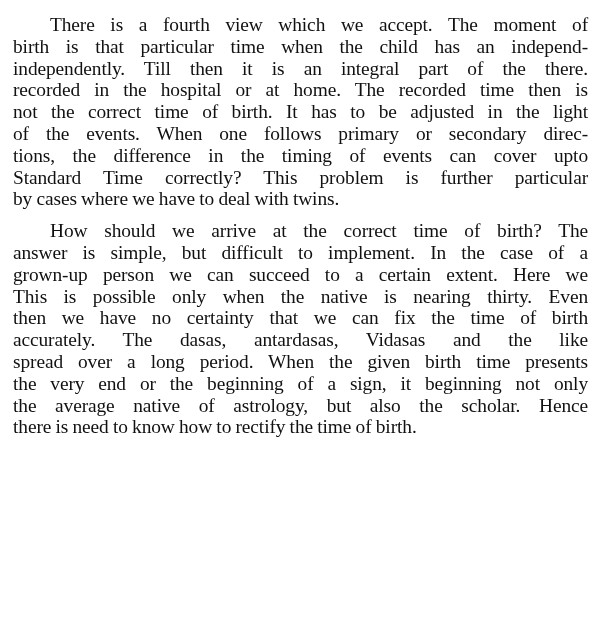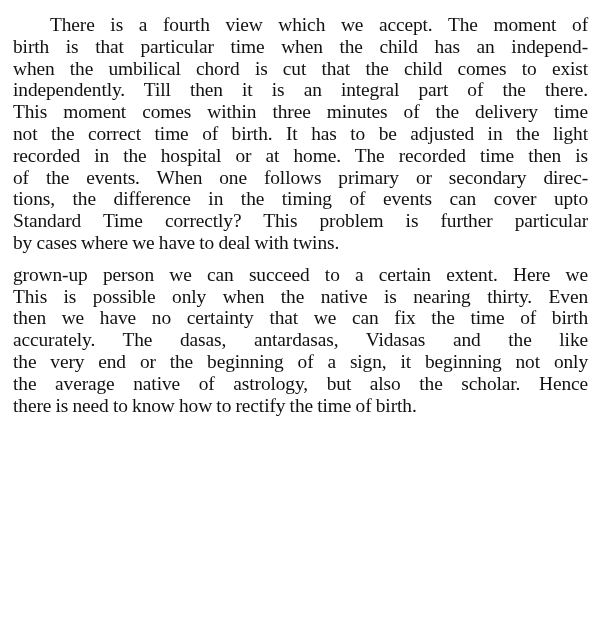--- a/index.html
+++ b/index.html
@@ -59,33 +59,34 @@
   </style>
 </head>
 <body>
 
 <div class="page">
   <span class="dot-mark"></span>
 
   <p class="para">
     <span class="line indent">There is a fourth view which we accept. The moment of</span>
     <span class="line">birth is that particular time when the child has an independ-</span>
-    <span class="line">when the umbilical chord is cut that the child comes to exist</span>
     <span class="line">independently. Till then it is an integral part of the there.</span>
-    <span class="line">This moment comes within three minutes of the delivery time</span>
+    <span class="line">recorded in the hospital or at home. The recorded time then is</span>
     <span class="line">not the correct time of birth. It has to be adjusted in the light</span>
-    <span class="line">recorded in the hospital or at home. The recorded time then is</span>
     <span class="line">of the events. When one follows primary or secondary direc-</span>
     <span class="line">tions, the difference in the timing of events can cover upto</span>
     <span class="line">Standard Time correctly? This problem is further particular</span>
     <span class="line last">by cases where we have to deal with twins.</span>
   </p>
 
   <p class="para">
+    <span class="line indent">How should we arrive at the correct time of birth? The</span>
+    <span class="line">answer is simple, but difficult to implement. In the case of a</span>
     <span class="line">grown-up person we can succeed to a certain extent. Here we</span>
     <span class="line">This is possible only when the native is nearing thirty. Even</span>
     <span class="line">then we have no certainty that we can fix the time of birth</span>
     <span class="line">accurately. The dasas, antardasas, Vidasas and the like</span>
+    <span class="line">spread over a long period. When the given birth time presents</span>
     <span class="line">the very end or the beginning of a sign, it beginning not only</span>
     <span class="line">the average native of astrology, but also the scholar. Hence</span>
     <span class="line last">there is need to know how to rectify the time of birth.</span>
   </p>
 </div>
 
 </body></html>

